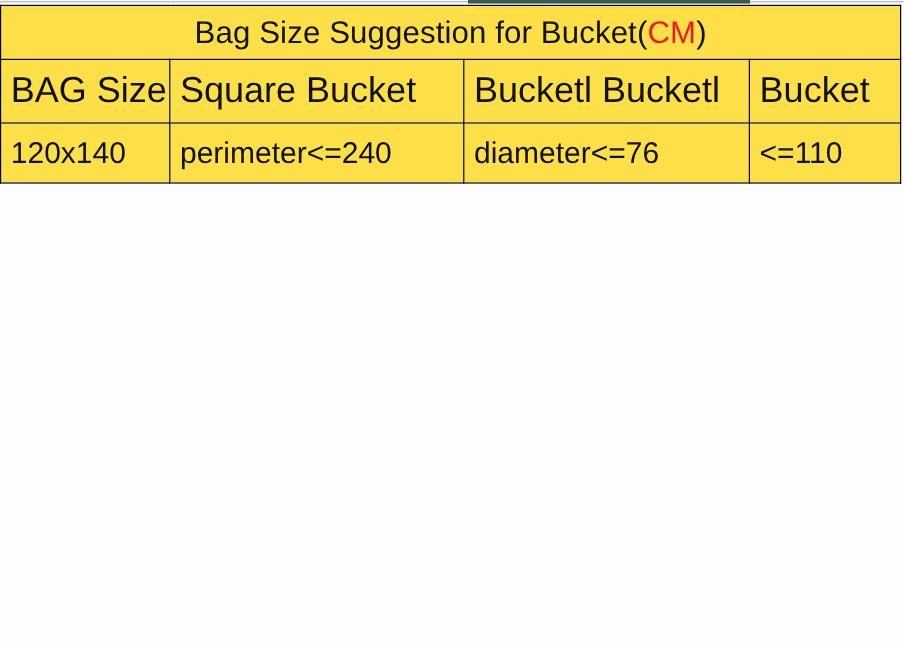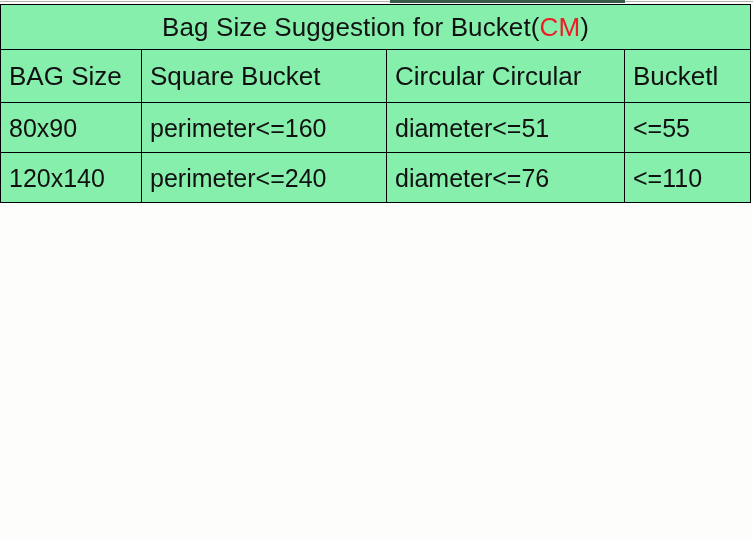--- a/index.html
+++ b/index.html
@@ -57,41 +57,41 @@
     border-collapse: collapse;
     table-layout: fixed;
     background: #fefefe;
   }
 
   table.grid td {
     border: 1px solid #000000;
     padding: 0;
     vertical-align: middle;
     color: #111111;
-    background: #86efac;
+    background: #fde047;
   }
 
   
   td.title-cell {
     height: 44px;
     text-align: center;
     font-size: 26px;
     line-height: 30px;
     letter-spacing: 0.1px;
     white-space: nowrap;
     border-top: 1px solid #000000;
   }
   .title-main { color: #121212; }
   .title-unit { color: #ee1c25; }
   .title-paren { color: #121212; }
 
   
   tr.header-row td {
     height: 52px;
-    font-size: 26px;
+    font-size: 30px;
     line-height: 30px;
     padding-left: 8px;
     white-space: nowrap;
     overflow: hidden;
   }
 
   
   tr.data-row td {
     height: 49px;
     font-size: 25px;
@@ -126,30 +126,24 @@
     <tbody>
       <tr>
         <td class="title-cell" colspan="4">
           <span class="title-main">Bag Size Suggestion for Bucket</span><span class="title-paren">(</span><span class="title-unit">CM</span><span class="title-paren">)</span>
         </td>
       </tr>
 
       <tr class="header-row">
         <td>BAG Size</td>
         <td>Square Bucket</td>
-        <td>Circular Circular</td>
-        <td>Bucketl</td>
+        <td>Bucketl Bucketl</td>
+        <td>Bucket</td>
       </tr>
 
-      <tr class="data-row">
-        <td>80x90</td>
-        <td>perimeter&lt;=160</td>
-        <td>diameter&lt;=51</td>
-        <td>&lt;=55</td>
-      </tr>
       <tr class="data-row">
         <td>120x140</td>
         <td>perimeter&lt;=240</td>
         <td>diameter&lt;=76</td>
         <td>&lt;=110</td>
       </tr>
     </tbody>
   </table>
 
 </div>

